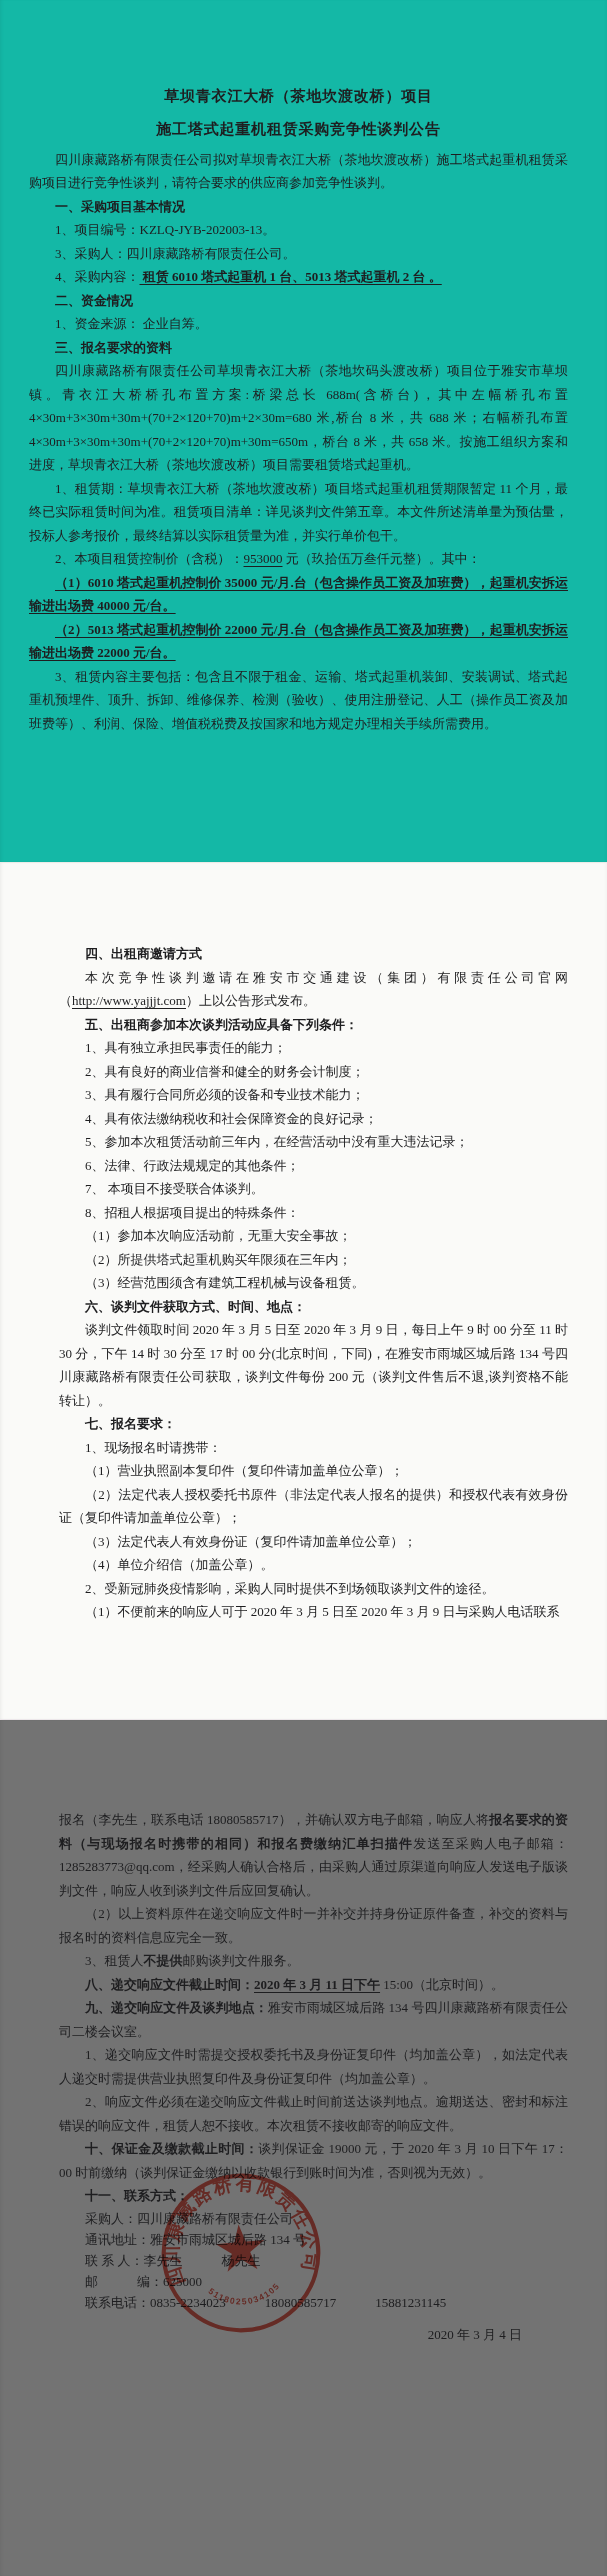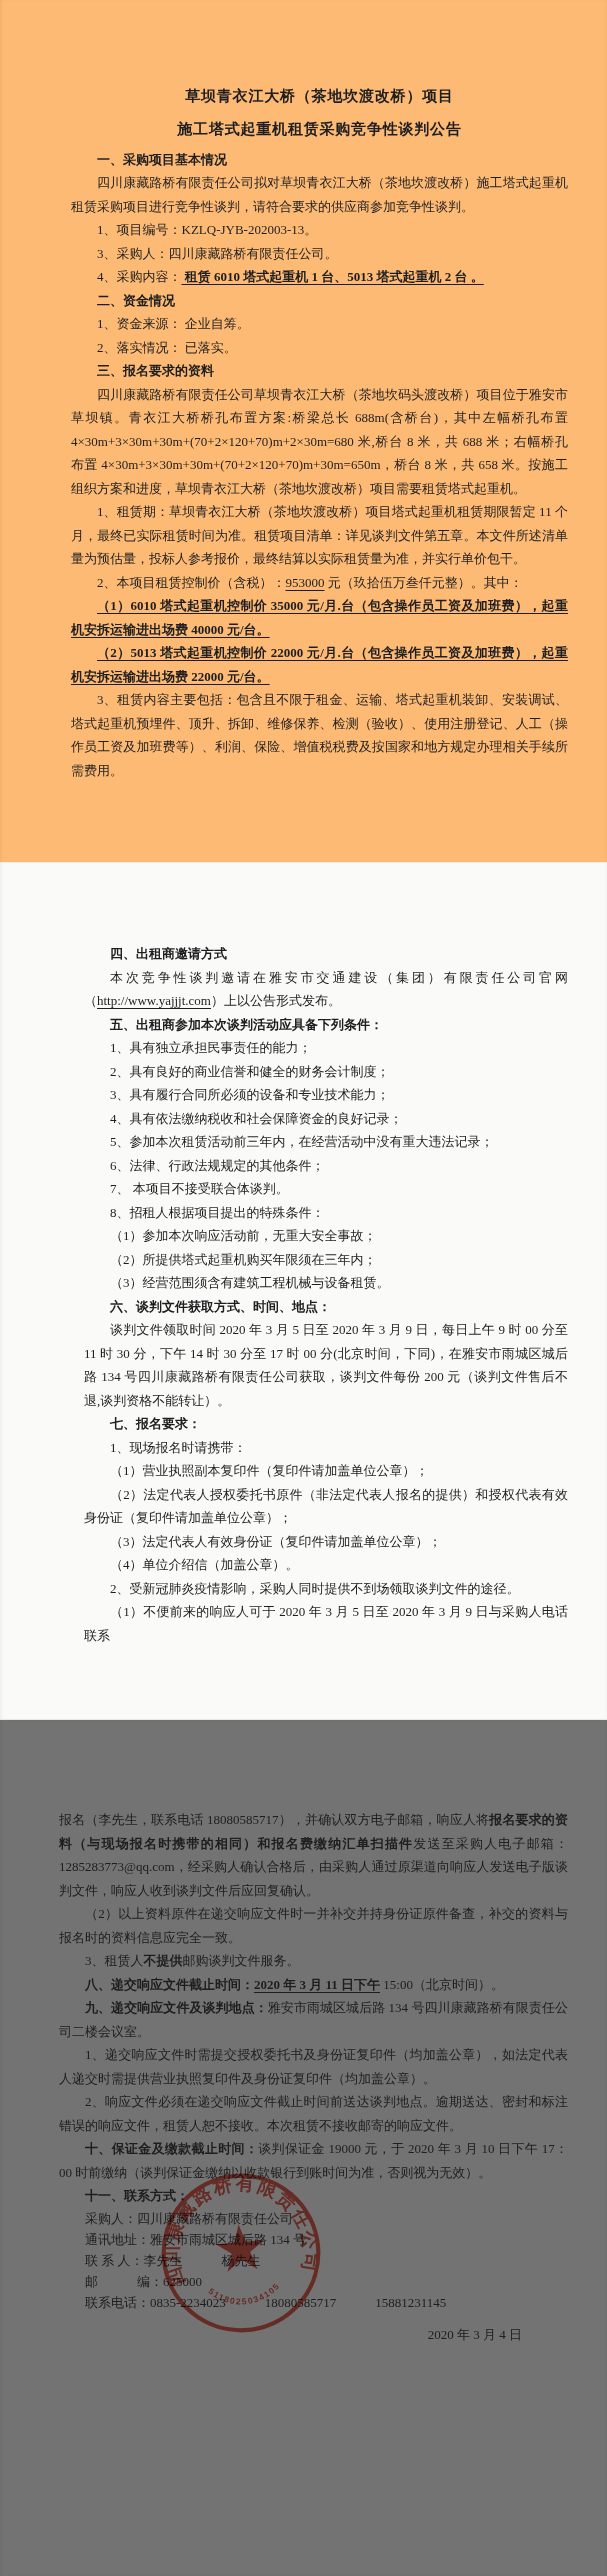--- a/index.html
+++ b/index.html
@@ -5,22 +5,22 @@
   html,body{margin:0;padding:0;background:#efeeec;}
   body{width:607px;}
   .page{
     position:relative;
     width:607px;
     box-sizing:border-box;
     font-family:"Liberation Serif","DejaVu Serif",serif;
     color:#1e1e20;
     overflow:hidden;
   }
-  .page-1{height:862px;background:#fdba74;padding:80px 39px 0 71px;}
-  .page-2{height:857px;background:#fafaf8;padding:79px 39px 0 84px;border-top:1.5px solid #ecebe8;}
+  .page-1{height:862px;background:#14b8a6;padding:80px 39px 0 29px;}
+  .page-2{height:857px;background:#fafaf8;padding:79px 39px 0 59px;border-top:1.5px solid #ecebe8;}
   .page-3{height:857px;background:#737373;padding:88px 39px 0 59px;border-top:1.5px solid #ece7ea;}
   .page{box-shadow:inset 3px 0 4.6px -3px rgba(0,0,0,.10), inset -2.3px 0 3.8px -2.3px rgba(0,0,0,.06);}
   .content{width:100%;}
   .para{margin:0;font-size:13px;line-height:23.5px;text-align:justify;}
   .title{text-align:center;font-weight:700;font-size:15px;line-height:33px;text-indent:0;letter-spacing:0.8px;}
   .title + .title{margin-bottom:1.5px;}
   .heading{font-weight:700;text-indent:26px;}
   .body{text-indent:26px;}
   .body0{text-indent:0;}
   .contact{text-indent:26px;text-align:left;line-height:21px;}
@@ -35,28 +35,27 @@
     transform:rotate(-5deg);
   }
 </style>
 </head>
 <body>
 
 <div class="page page-1">
   <div class="content">
       <p class="para title"><span class="">草坝青衣江大桥（茶地坎渡改桥）项目</span></p>
       <p class="para title"><span class="">施工塔式起重机租赁采购竞争性谈判公告</span></p>
+      <p class="para body"><span class="">四川康藏路桥有限责任公司拟对草坝青衣江大桥（茶地坎渡改桥）施工塔式起重机租赁采购项目进行竞争性谈判，请符合要求的供应商参加竞争性谈判。</span></p>
       <p class="para heading"><span class="b ">一、采购项目基本情况</span></p>
-      <p class="para body"><span class="">四川康藏路桥有限责任公司拟对草坝青衣江大桥（茶地坎渡改桥）施工塔式起重机租赁采购项目进行竞争性谈判，请符合要求的供应商参加竞争性谈判。</span></p>
       <p class="para body"><span class="">1、项目编号：KZLQ-JYB-202003-13。</span></p>
       <p class="para body"><span class="">3、采购人：四川康藏路桥有限责任公司。</span></p>
       <p class="para body"><span class="">4、采购内容：</span><span class="b u"> 租赁 6010 塔式起重机 1 台、5013 塔式起重机 2 台 。</span></p>
       <p class="para heading"><span class="b ">二、资金情况</span></p>
       <p class="para body"><span class="">1、资金来源： 企业自筹。</span></p>
-      <p class="para body"><span class="">2、落实情况： 已落实。</span></p>
       <p class="para heading"><span class="b ">三、报名要求的资料</span></p>
       <p class="para body"><span class="">四川康藏路桥有限责任公司草坝青衣江大桥（茶地坎码头渡改桥）项目位于雅安市草坝镇。青衣江大桥桥孔布置方案:桥梁总长 688m(含桥台)，其中左幅桥孔布置 4×30m+3×30m+30m+(70+2×120+70)m+2×30m=680 米,桥台 8 米，共 688 米；右幅桥孔布置 4×30m+3×30m+30m+(70+2×120+70)m+30m=650m，桥台 8 米，共 658 米。按施工组织方案和进度，草坝青衣江大桥（茶地坎渡改桥）项目需要租赁塔式起重机。</span></p>
       <p class="para body"><span class="">1、租赁期：草坝青衣江大桥（茶地坎渡改桥）项目塔式起重机租赁期限暂定 11 个月，最终已实际租赁时间为准。租赁项目清单：详见谈判文件第五章。本文件所述清单量为预估量，投标人参考报价，最终结算以实际租赁量为准，并实行单价包干。</span></p>
       <p class="para body"><span class="">2、本项目租赁控制价（含税）：</span><span class="u">953000</span><span class=""> 元（玖拾伍万叁仟元整）。其中：</span></p>
       <p class="para body"><span class="b u">（1）6010 塔式起重机控制价 35000 元/月.台（包含操作员工资及加班费），起重机安拆运输进出场费 40000 元/台。</span></p>
       <p class="para body"><span class="b u">（2）5013 塔式起重机控制价 22000 元/月.台（包含操作员工资及加班费），起重机安拆运输进出场费 22000 元/台。</span></p>
       <p class="para body"><span class="">3、租赁内容主要包括：包含且不限于租金、运输、塔式起重机装卸、安装调试、塔式起重机预埋件、顶升、拆卸、维修保养、检测（验收）、使用注册登记、人工（操作员工资及加班费等）、利润、保险、增值税税费及按国家和地方规定办理相关手续所需费用。</span></p>
     </div>
 </div>
 

